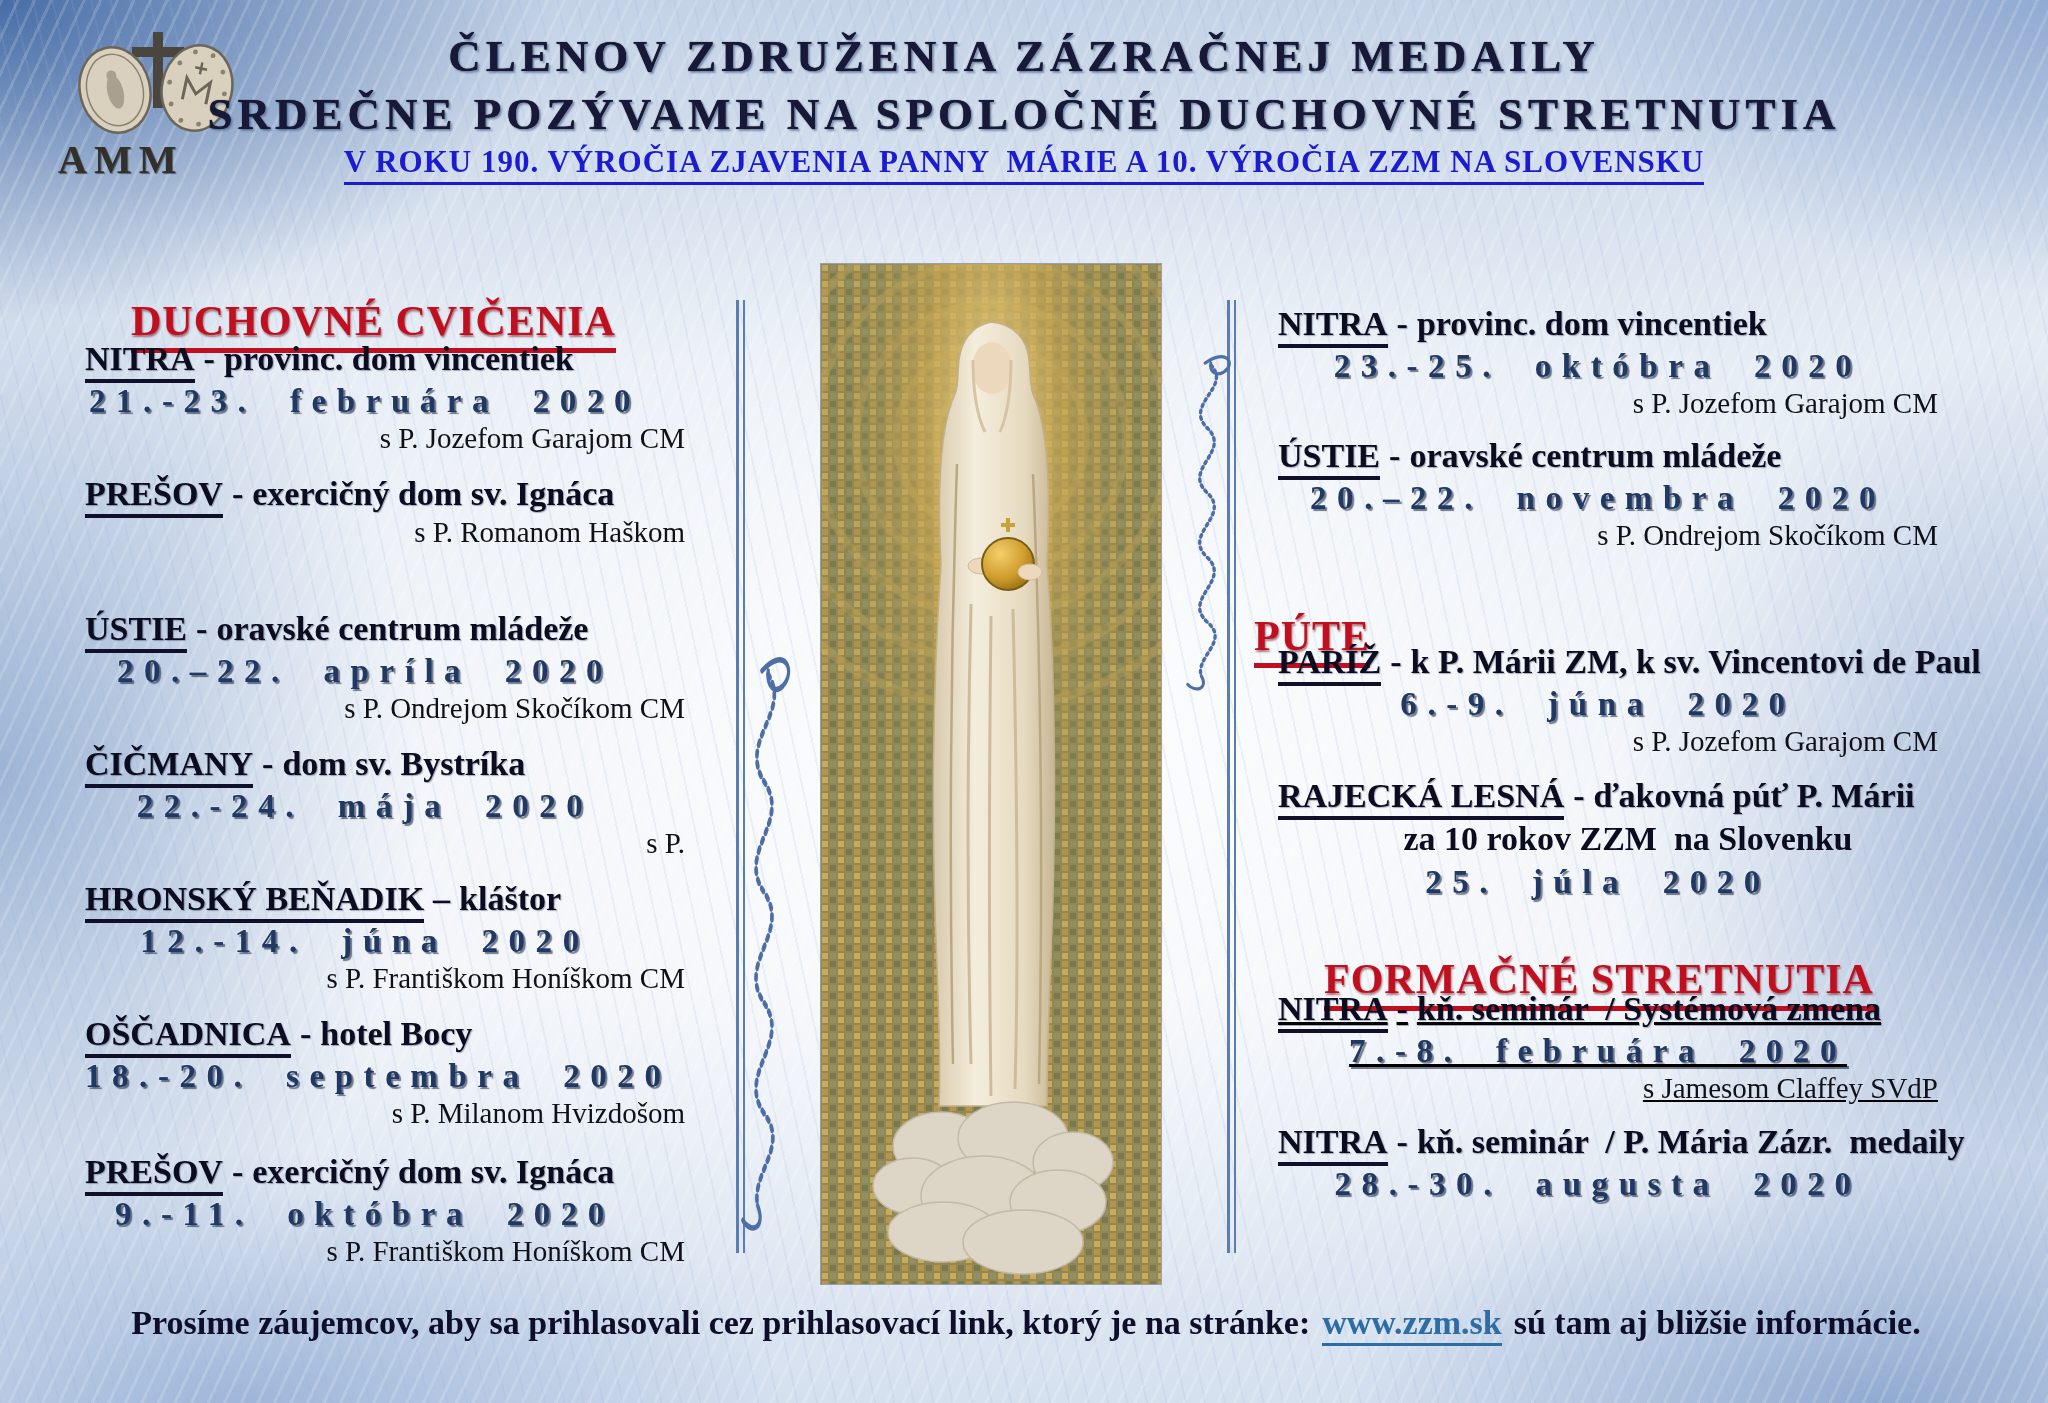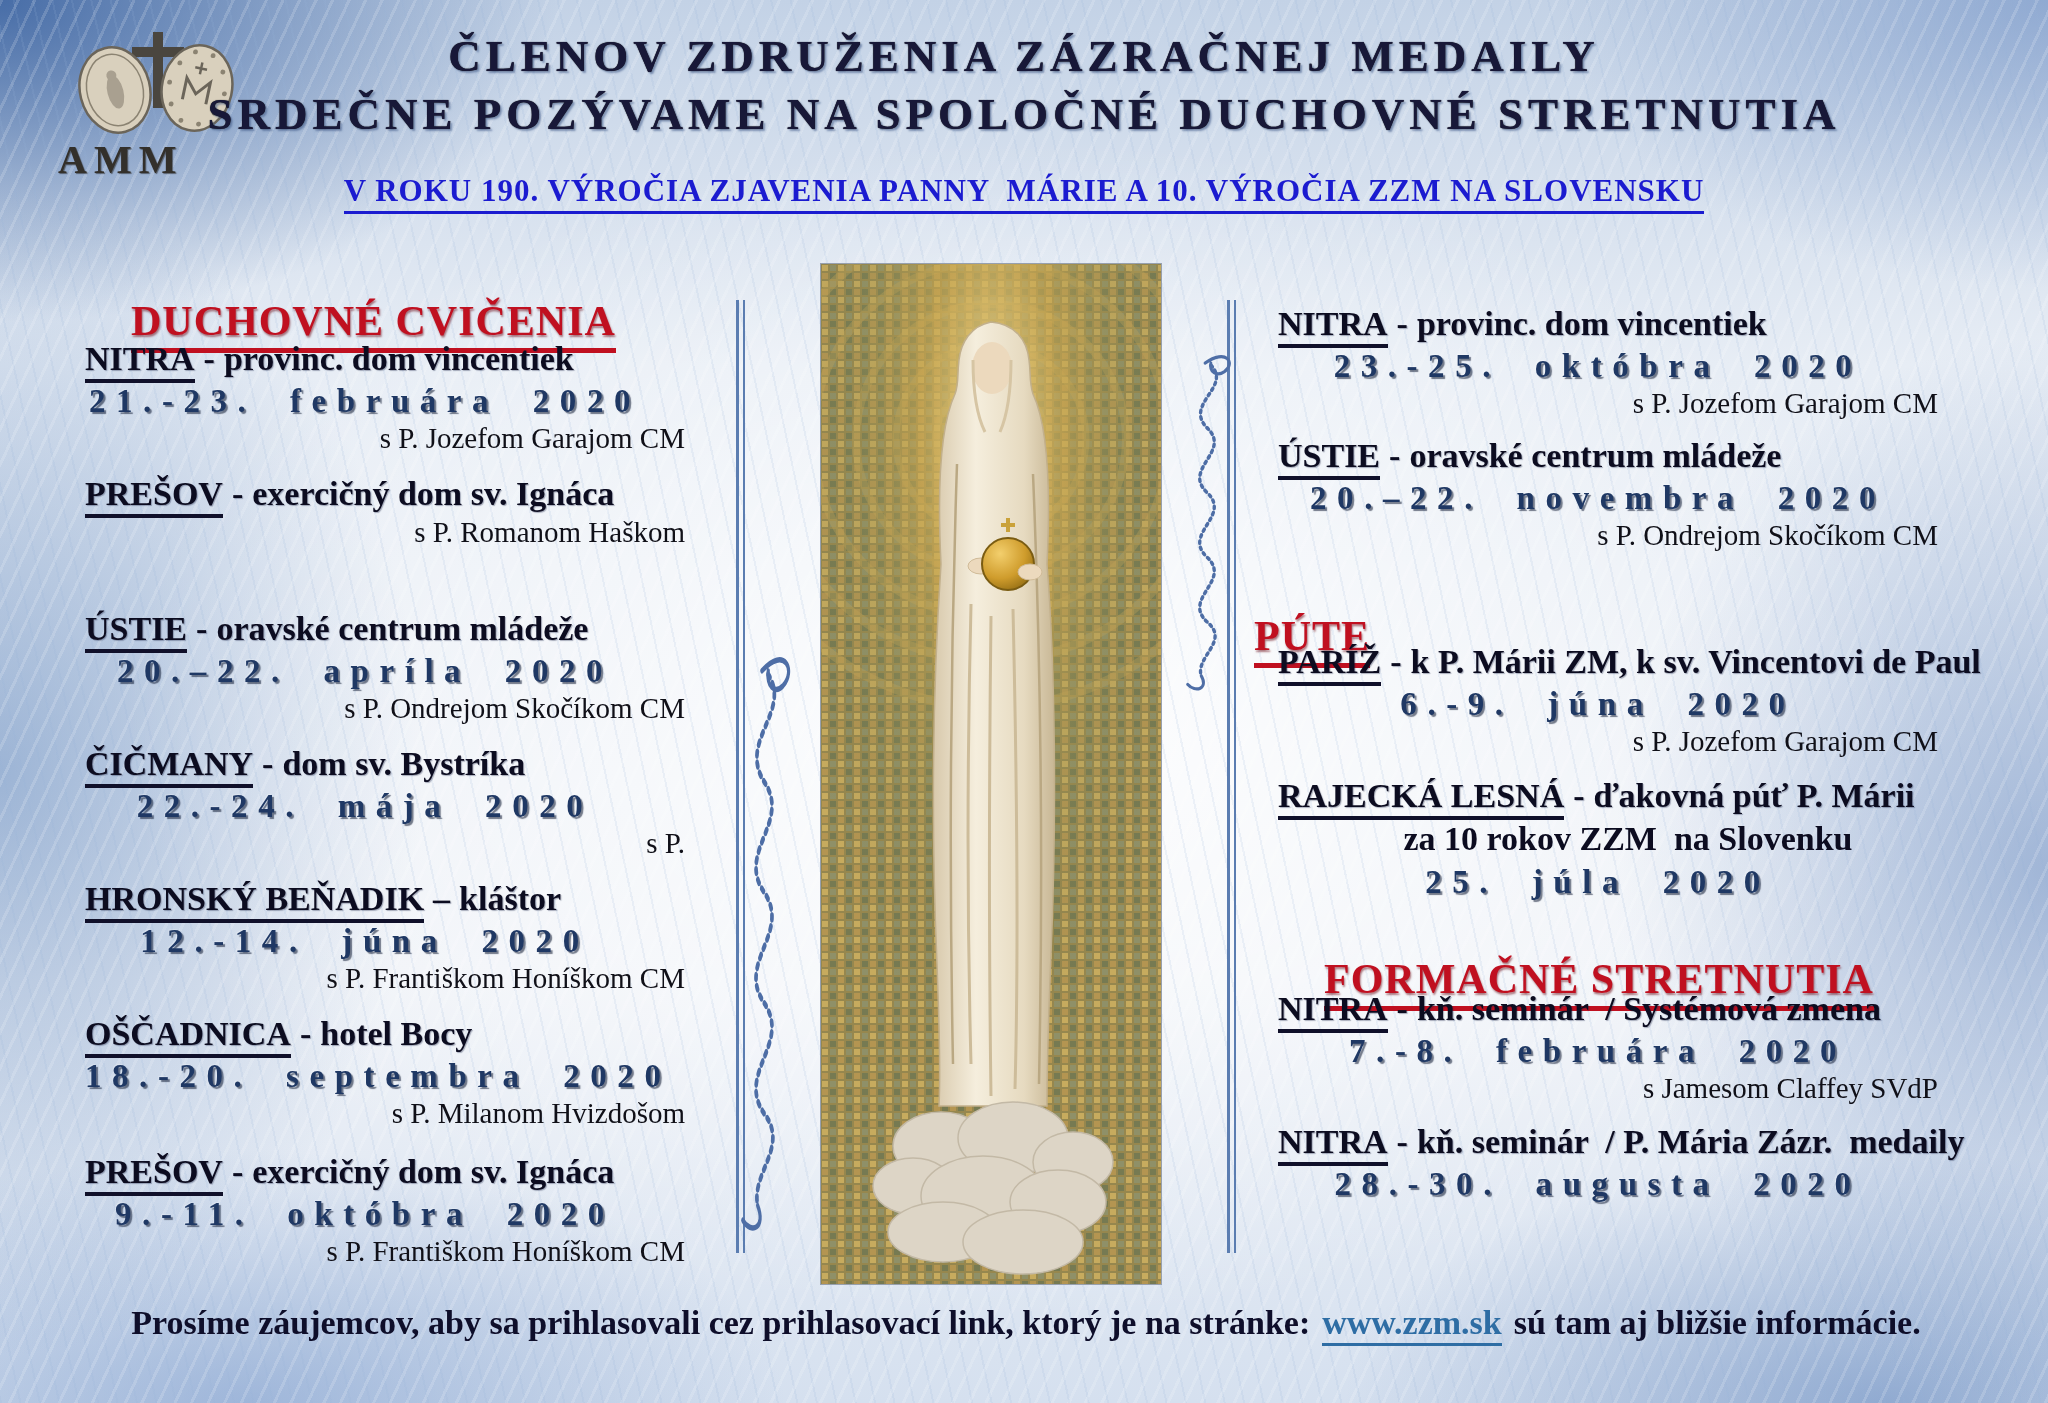--- a/index.html
+++ b/index.html
@@ -23,21 +23,21 @@
       repeating-linear-gradient(78deg, rgba(150,178,215,.14) 0 2px, rgba(150,178,215,0) 2px 19px);
   }
   
   .t1,.t2{position:absolute;left:0;right:0;text-align:center;white-space:pre;
     font:bold 45px/1 "Liberation Serif",serif;letter-spacing:5px;
     color:var(--header-navy,#181838);
     text-shadow:0 0 1px #000, 2px 2px 2px rgba(70,95,140,.6);}
   .t1{top:34px;}
   .t2{top:92px;}
   .t3{position:absolute;left:0;right:0;top:146px;text-align:center;white-space:pre;
-    font:bold 31px/1 "Liberation Serif",serif;letter-spacing:1px;color:var(--subtitle-blue,#1b1bd0);margin-top:29px;}
+    font:bold 31px/1 "Liberation Serif",serif;letter-spacing:1px;color:var(--subtitle-blue,#1b1bd0);}
   .t3 span{border-bottom:3px solid var(--subtitle-blue,#1b1bd0);padding-bottom:3px;}
   
   .logo{position:absolute;left:58px;top:30px;width:196px;}
   .logo-amm{text-align:left;font:bold 40px/1 "Liberation Serif",serif;color:#33302b;
     letter-spacing:7px;text-shadow:1px 1px 1px rgba(40,40,40,.6);margin-top:2px;}
   
   .redh{position:absolute;font:bold 42px/1 "Liberation Serif",serif;white-space:pre;
     color:var(--accent-red,#c01020);letter-spacing:1px;
     text-shadow:1px 2px 2px rgba(110,15,25,.55);}
   .redh span{border-bottom:5px solid var(--accent-red,#c01020);padding-bottom:4px;}
@@ -260,21 +260,21 @@
   <div class="entry r" style="top:777px;">
     <div class="l1"><span class="city">RAJECKÁ LESNÁ</span><span class="dash">-</span><span>ďakovná púť P. Márii</span></div>
     <div class="note">za 10 rokov ZZM  na Slovenku</div>
     <div class="date">25. júla 2020</div>
   </div>
 
   <div class="redh" style="left:1278px;top:916px;">
     <span>FORMAČNÉ STRETNUTIA</span>
   </div>
 
-  <div class="entry r" style="top:990px;">
+  <div class="entry r" style="top:990px;text-decoration:underline;">
     <div class="l1"><span class="city">NITRA</span><span class="dash">-</span><span>kň. seminár  / Systémová zmena</span></div>
     <div class="date">7.-8. februára 2020</div>
     <div class="leader">s Jamesom Claffey SVdP</div>
   </div>
   <div class="entry r" style="top:1123px;">
     <div class="l1"><span class="city">NITRA</span><span class="dash">-</span><span>kň. seminár  / P. Mária Zázr.  medaily</span></div>
     <div class="date">28.-30. augusta 2020</div>
   </div>
 
   <div class="footer"><span>Prosíme záujemcov, aby sa prihlasovali cez prihlasovací link, ktorý je na stránke:</span><span class="lnk">www.zzm.sk</span><span>sú tam aj bližšie informácie.</span></div>

